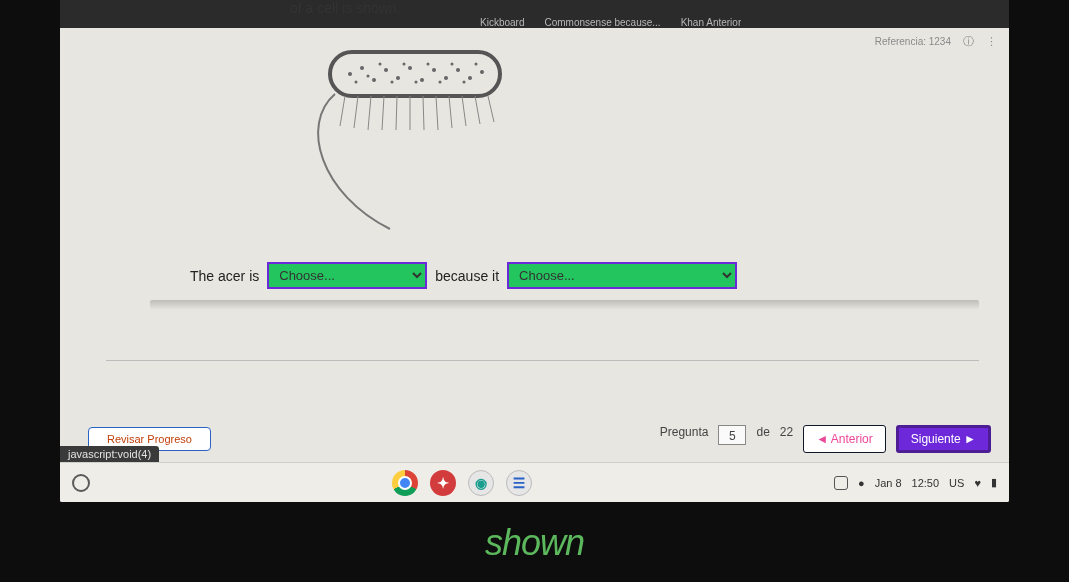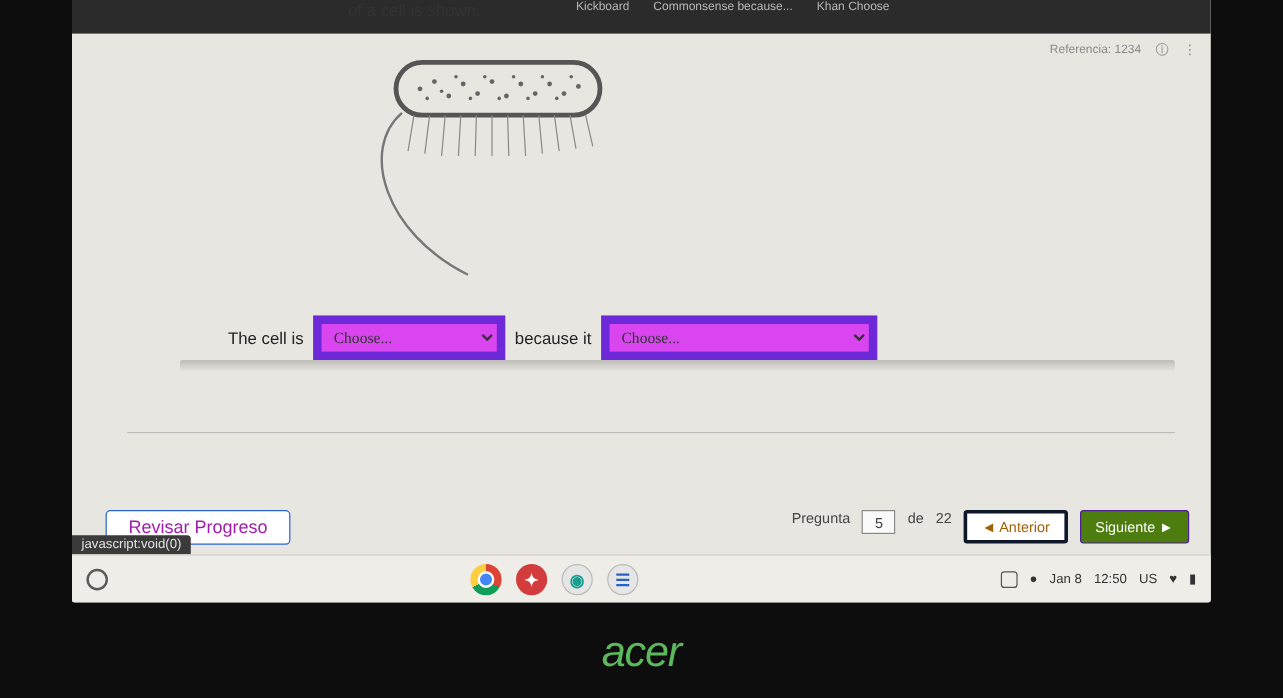--- a/index.html
+++ b/index.html
@@ -21,21 +21,21 @@
     border-radius: 0 0 2px 2px;
     overflow: hidden;
   }
 
   .browser-tabs {
     position: absolute;
     top: 0; left: 0; right: 0;
     height: 28px;
     background: #2b2b2b;
     display: flex;
-    align-items: flex-start;
+    align-items: flex-end;
     padding-left: 420px;
     gap: 20px;
     font-size: 10px;
     color: #b8b8b8;
   }
   .tab-item { white-space: nowrap; overflow: hidden; text-overflow: ellipsis; }
 
   .top-icons {
     position: absolute;
     top: 34px; right: 12px;
@@ -73,24 +73,23 @@
     font-size: 14px;
     color: #222;
     margin-top: 14px;
     margin-left: 20px;
     padding-bottom: 22px;
   }
 
   select.choose {
     font-size: 13px;
     padding: 3px 6px;
-    border: 7px solid #6d28d9;
-    background: #d946ef;
+    border: 2px solid #6d28d9;
+    background: #22c55e;
     color: #333;
-    font-family: Liberation Serif, serif;
   }
   #sel1 { width: 160px; }
   #sel2 { width: 230px; }
 
   .card-shadow {
     position: absolute;
     left: 90px; right: 30px; top: 300px;
     height: 10px;
     background: linear-gradient(to bottom, rgba(0,0,0,0.18), rgba(0,0,0,0));
     border-radius: 2px;
@@ -109,24 +108,24 @@
     left: 0; right: 0; bottom: 40px;
     height: 46px;
     display: flex;
     align-items: center;
     justify-content: space-between;
     padding: 0 18px 0 28px;
   }
 
   .review-btn {
     border: 1.5px solid #2a63c7;
-    color: #a21caf;
+    color: #c2410c;
     background: #fff;
     padding: 5px 18px;
-    font-size: 15px;
+    font-size: 11px;
     border-radius: 4px;
     cursor: pointer;
   }
 
   .nav-cluster {
     display: flex;
     gap: 10px;
     font-size: 12px;
     color: #444;
   }
@@ -137,22 +136,22 @@
     font-size: 12px;
     line-height: 20px;
     background: #fafafa;
   }
   .btn {
     padding: 4px 12px;
     font-size: 12px;
     border-radius: 3px;
     cursor: pointer;
   }
-  .btn-prev { background: #fff; border: 3px solid #0f172a; color: #a16207; }
-  .btn-next { background: #4d7c0f; border: 1px solid #4c1d95; color: #fff; }
+  .btn-prev { background: #fff; border: 1px solid #0f172a; color: #ec4899; }
+  .btn-next { background: #6d28d9; border: 3px solid #4c1d95; color: #fff; }
 
   .status-link {
     position: absolute;
     left: 0; bottom: 40px;
     background: #3a3a3a;
     color: #e2e2e2;
     font-size: 11px;
     padding: 2px 8px;
     border-radius: 0 3px 0 0;
   }
@@ -198,21 +197,21 @@
 </style>
 </head>
 <body>
 
 <div class="monitor-frame">
   <div class="screen">
 
     <div class="browser-tabs">
       <span class="tab-item">Kickboard</span>
       <span class="tab-item">Commonsense because...</span>
-      <span class="tab-item">Khan Choose</span>
+      <span class="tab-item">Khan Anterior</span>
     </div>
 
     <div class="top-icons">
       <span class="question-id">Referencia: 1234</span>
       <span>ⓘ</span>
       <span>⋮</span>
     </div>
 
     <div class="page-content">
       <p class="prompt-text">of a cell is shown.</p>
@@ -257,21 +256,21 @@
             <line x1="146" y1="62" x2="148" y2="96"></line>
           <line x1="159" y1="62" x2="162" y2="94"></line>
             <line x1="172" y1="62" x2="176" y2="92"></line>
           <line x1="185" y1="62" x2="190" y2="90"></line>
             <line x1="198" y1="62" x2="204" y2="88"></line>
         </g>
         <path d="M 45 60 C 10 90, 30 160, 100 195" fill="none" stroke="#777" stroke-width="2"></path>
       </svg>
 
       <div class="answer-row">
-        <span>The cell is</span>
+        <span>The acer is</span>
         <select id="sel1" class="choose">
           <option>Choose...</option>
         </select>
         <span>because it</span>
         <select id="sel2" class="choose">
           <option>Choose...</option>
         </select>
       </div>
     </div>
 
@@ -283,21 +282,21 @@
       <div class="nav-cluster">
         <span>Pregunta</span>
         <span class="q-box">5</span>
         <span>de</span>
         <span>22</span>
         <button class="btn btn-prev">◄ Anterior</button>
         <button class="btn btn-next">Siguiente ►</button>
       </div>
     </div>
 
-    <div class="status-link">javascript:void(0)</div>
+    <div class="status-link">javascript:void(4)</div>
 
     <div class="shelf">
       <div class="shelf-left">
         <span class="launcher-circle"></span>
       </div>
       <div class="shelf-center">
         <span class="app-ico ico-chrome"></span>
         <span class="app-ico ico-red">✦</span>
         <span class="app-ico ico-teal">◉</span>
         <span class="app-ico ico-blue">☰</span>
@@ -308,14 +307,14 @@
         <span>Jan 8</span>
         <span>12:50</span>
         <span>US</span>
         <span>♥</span>
         <span>▮</span>
       </div>
     </div>
 
   </div>
 
-  <div class="acer-logo">acer</div>
+  <div class="acer-logo">shown</div>
 </div>
 
 </body></html>

